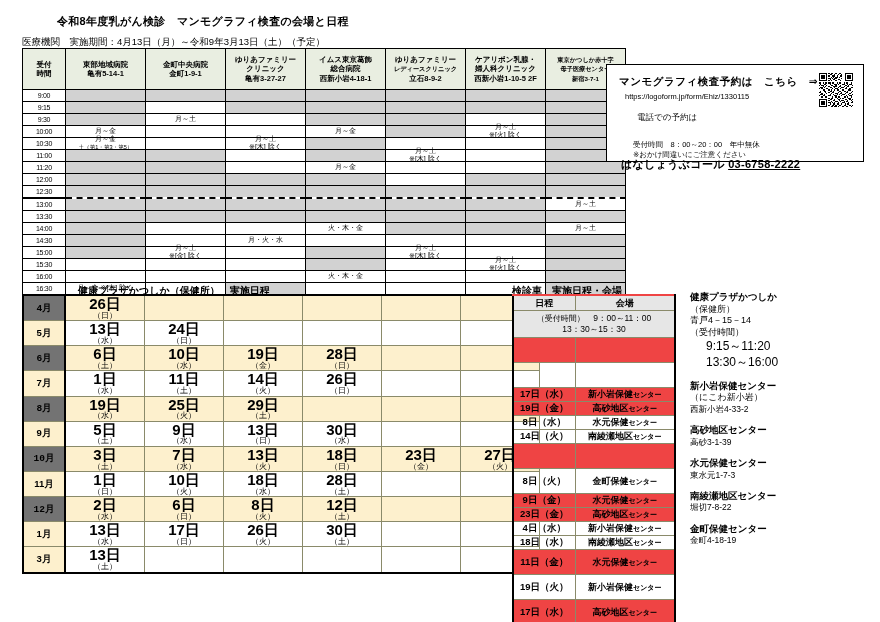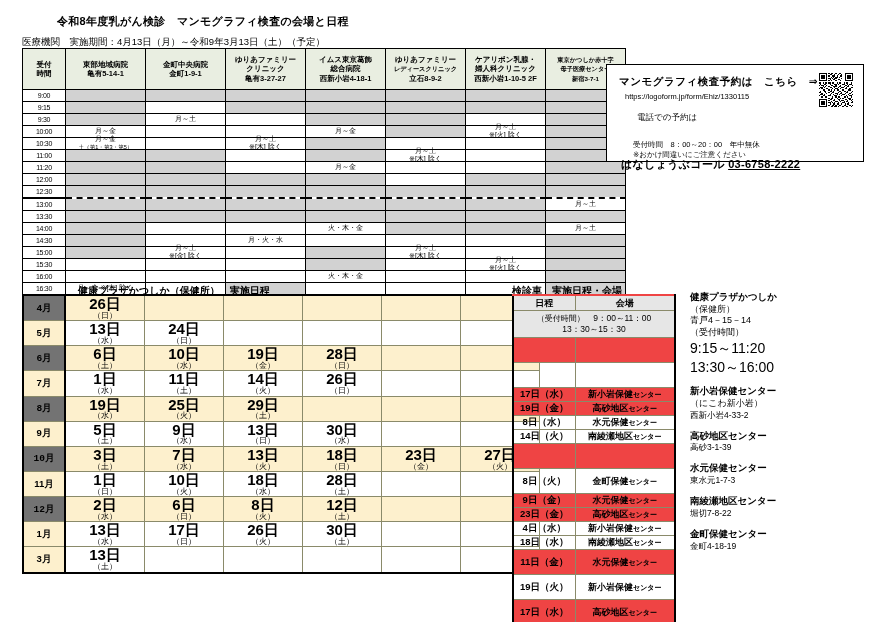--- a/index.html
+++ b/index.html
@@ -87,21 +87,21 @@
   .van tr:last-child td{border-bottom:2px solid #000;}
   .van .lb{border-left:2px solid #000;}
   .van .rb{border-right:2px solid #000;}
 
   
   .legend{position:absolute;left:690px;top:291px;width:186px;font-size:9px;line-height:1.32;}
   .legend .blk{margin-bottom:9px;}
   .legend .name{font-weight:bold;font-size:9.5px;display:block;}
   .legend .sub{display:block;font-size:9px;}
   .legend .addr{display:block;font-size:8.5px;}
-  .legend .hrs{display:block;font-size:14px;}
+  .legend .hrs{display:block;font-size:12px;margin-left:16px;}
 </style>
 </head>
 <body>
 
 <div class="doc-title">令和8年度乳がん検診　マンモグラフィ検査の会場と日程</div>
 
 <div class="sec1-title">医療機関　実施期間：4月13日（月）～令和9年3月13日（土）（予定）</div>
 
 <table class="top-table">
   <colgroup>

